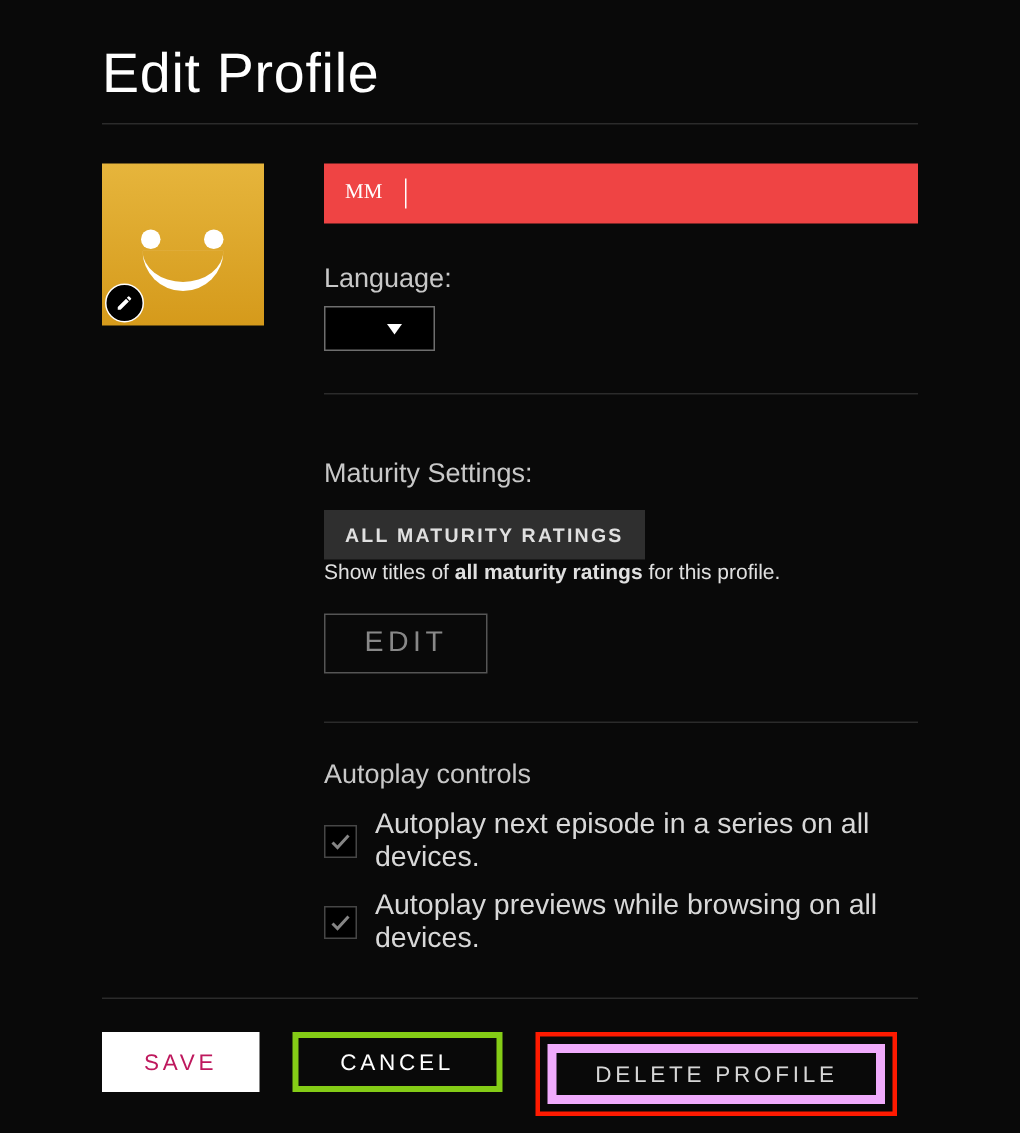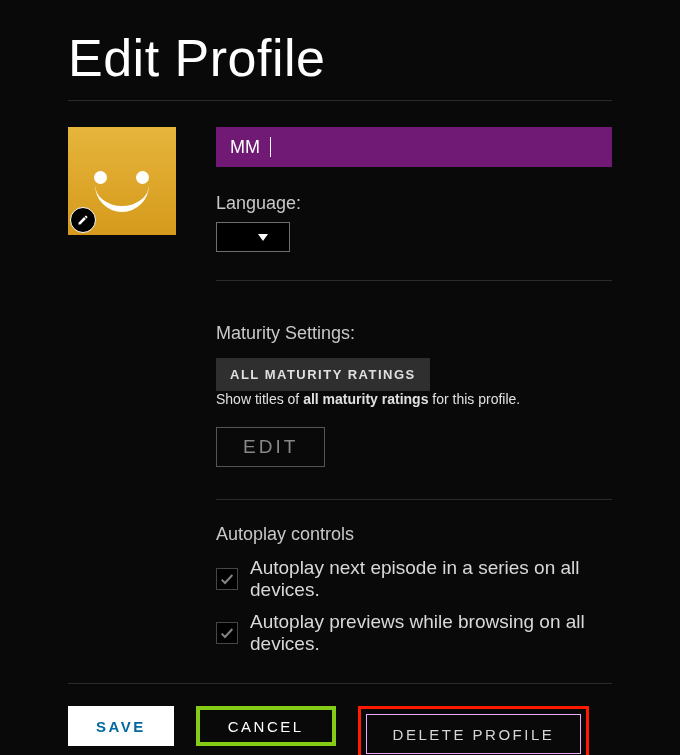--- a/index.html
+++ b/index.html
@@ -1,51 +1,51 @@
 <!DOCTYPE html>
 <html><head>
   <meta charset="utf-8">
   <style>
     * { margin:0; padding:0; box-sizing:border-box; font-family: Arial, Helvetica, sans-serif; }
     body { background:#090909; color:#fff; width:680px; height:755px; position:relative; }
     .page { padding: 28px 68px 0 68px; }
-    h1.title { font-size:52px; font-weight:400; color:#fff; letter-spacing:0.5px; }
+    h1.title { font-size:37px; font-weight:400; color:#fff; letter-spacing:0.5px; }
     .rule-full { border:none; border-top:1px solid #2b2b2b; margin-top:12px; }
     .cols { display:flex; margin-top:26px; }
     .avatar-col { width:120px; flex:0 0 auto; }
     .form-col { flex:1; padding-left:28px; }
     .avatar { width:108px; height:108px; background:linear-gradient(to bottom,#e6b53c 0%, #d59a1b 100%); position:relative; }
     .avatar .eye { position:absolute; width:13px; height:13px; border-radius:50%; background:#fff; top:44px; }
     .avatar .eye.left { left:26px; }
     .avatar .eye.right { left:68px; }
     .avatar .mouth { position:absolute; width:54px; height:27px; border:6px solid #fff; border-top:none; border-left:none; border-right:none; border-radius:0 0 40px 40px; left:27px; top:58px; }
     .edit-badge { position:absolute; left:2px; bottom:2px; width:26px; height:26px; background:#000; border:1px solid #fff; border-radius:50%; display:flex; align-items:center; justify-content:center; }
     .edit-badge svg { width:12px; height:12px; fill:#fff; }
-    .name-input { width:100%; height:40px; background:#701a75; color:#fff; border:none; padding:0 14px; font-size:18px; outline:none; }
+    .name-input { width:100%; height:40px; background:#ef4444; color:#fff; border:none; padding:0 14px; font-size:14px; outline:none;font-family:Liberation Serif, serif; }
     .name-input-wrap { position:relative; }
     .caret { position:absolute; left:54px; top:10px; width:1px; height:20px; background:#fff; }
     .label { color:#c8c8c8; font-size:18px; margin-top:26px; }
     .lang-select { margin-top:8px; width:74px; height:30px; background:#000; border:1px solid #6e6e6e; display:flex; align-items:center; justify-content:center; cursor:pointer; }
     .lang-select .tri { width:0; height:0; border-left:5px solid transparent; border-right:5px solid transparent; border-top:7px solid #fff; margin-left:20px; }
     .sec-rule { border:none; border-top:1px solid #2b2b2b; margin:28px 0 0 0; }
     .maturity-badge { display:inline-block; background:#2f2f2f; color:#e0e0e0; font-size:13px; font-weight:600; letter-spacing:1.5px; padding:9px 14px; margin-top:14px; }
     .maturity-text { font-size:14px; color:#e0e0e0; }
     .maturity-text b { font-weight:700; }
     .edit-btn { display:inline-block; margin-top:20px; padding:8px 26px; border:1px solid #555; color:#888; font-size:19px; letter-spacing:3px; background:transparent; cursor:pointer; }
     .chk-row { display:flex; align-items:center; margin-top:10px; }
     .chk { width:22px; height:22px; border:1px solid #464646; background:#000; display:flex; align-items:center; justify-content:center; flex:0 0 auto; cursor:pointer; }
     .chk svg { width:16px; height:16px; stroke:#858585; stroke-width:3; fill:none; }
     .chk-label { font-size:19px; color:#d8d8d8; margin-left:12px; }
     .chk-group { margin-top:12px; }
     .footer-rule { border:none; border-top:1px solid #2b2b2b; margin:28px 68px 0 68px; }
     .btn-row { display:flex; gap:22px; padding:22px 68px 0 68px; align-items:flex-start; }
     .btn { height:40px; padding:0 28px; font-size:15px; letter-spacing:2.5px; font-weight:500; background:transparent; cursor:pointer; display:flex; align-items:center; justify-content:center; }
-    .btn.save { background:#fff; color:#0369a1; border:none; font-weight:700; }
+    .btn.save { background:#fff; color:#be185d; border:none; font-weight:400; }
     .btn.cancel { border:4px solid #84cc16; color:#ffffff; }
-    .btn.delete { border:1px solid #f0abfc; color:#d6d6d6; padding:0 26px; }
+    .btn.delete { border:6px solid #f0abfc; color:#d6d6d6; padding:0 26px; }
     .highlight-box { border:3px solid #ff1a00; padding:5px; }
     .highlight-box .btn.delete { margin:0; }
   </style>
 </head>
 <body>
 
 <div class="page">
   <h1 class="title">Edit Profile</h1>
   <hr class="rule-full">
   <div class="cols">

